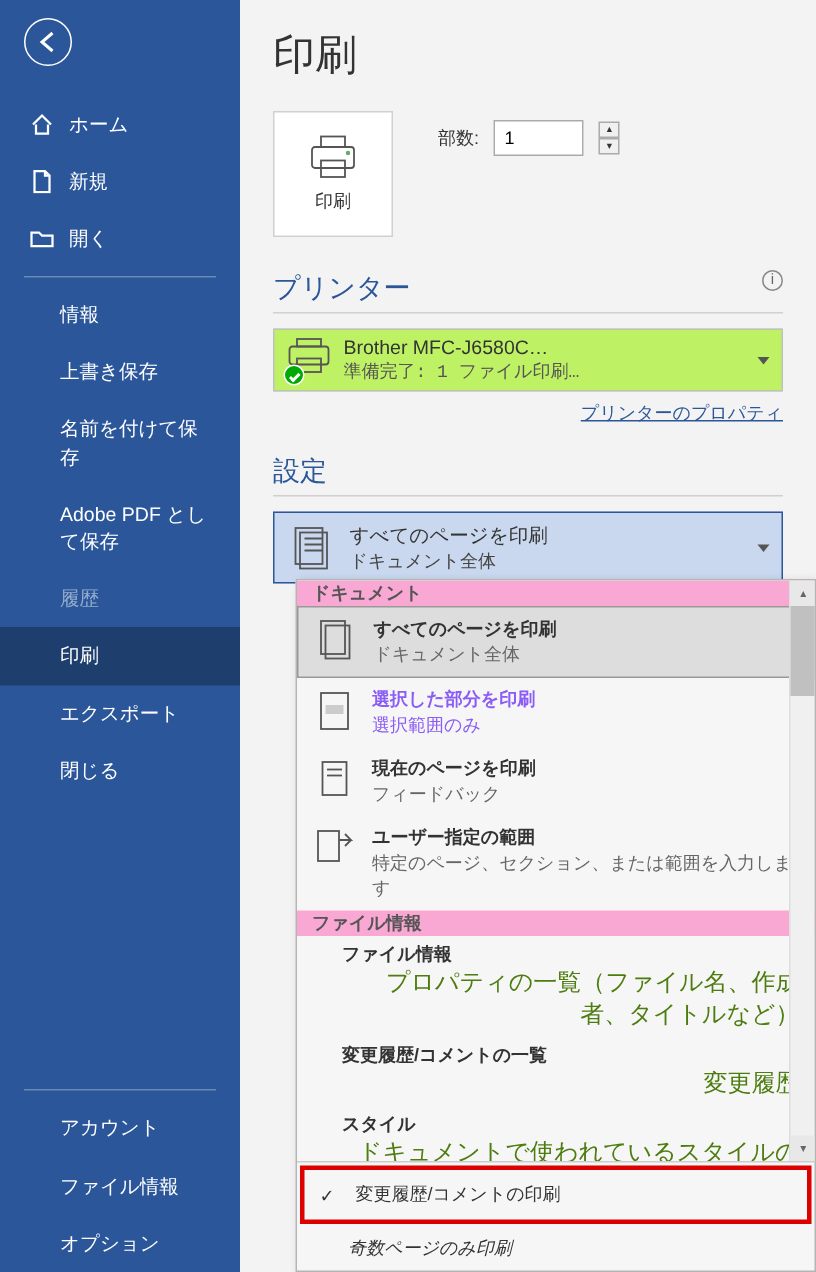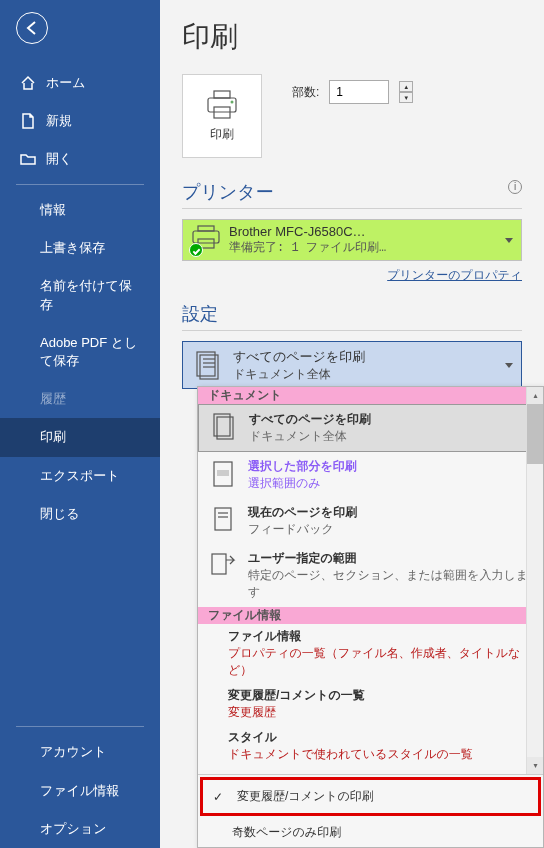--- a/index.html
+++ b/index.html
@@ -56,25 +56,25 @@
   .dd-scroll { flex: 1; overflow: hidden; position: relative; }
   .dd-group-header { background: #f9a8d4; padding: 0 10px; font-size: 12px; font-weight: bold; color: #555; }
   .dd-item { display: flex; align-items: flex-start; padding: 6px 10px; cursor: pointer; }
   .dd-item.sel { background: #ddd; border: 1px solid #999; }
   .dd-item .di-icon { width: 30px; height: 30px; margin-right: 10px; flex-shrink: 0; }
   .dd-item .di-text .l1 { font-size: 12px; font-weight: bold; }
   .dd-item .di-text .l2 { font-size: 12px; color: #666; }
   .dd-item.disabled .l1, .dd-item.disabled .l2 { color: #8b5cf6; }
   .dd-simple { padding: 4px 10px 4px 30px; cursor: pointer; }
   .dd-simple .l1 { font-size: 12px; font-weight: bold; }
-  .dd-simple .l2 { font-size: 12px; color: #b91c1c; }
+  .dd-simple .l2 { font-size: 16px; color: #4d7c0f; text-align: right; }
   .dd-footer { border-top: 1px solid #ccc; }
   .dd-check-row { display: flex; align-items: center; padding: 8px 10px; font-size: 12px; border: 3px solid #d00; margin: 2px; }
   .dd-check-row .chk { width: 12px; margin-right: 12px; color: #333; }
-  .dd-plain-row { padding: 6px 10px 6px 34px; font-size: 12px; cursor: pointer; }
+  .dd-plain-row { padding: 6px 10px 6px 34px; font-size: 12px; cursor: pointer; font-style: italic; }
   .scrollbar { position: absolute; right: 0; top: 0; bottom: 0; width: 17px; background: #f0f0f0; border-left: 1px solid #ddd; }
   .sb-btn { width: 17px; height: 17px; background: #e8e8e8; font-size: 8px; text-align: center; line-height: 17px; color: #666; cursor: pointer; }
   .sb-thumb { position: absolute; top: 17px; width: 17px; height: 60px; background: #c0c0c0; }
   .sb-btn.down { position: absolute; bottom: 0; }
   svg .stroke-dark { stroke: #555; fill: none; stroke-width: 1.2; }
 </style>
 </head>
 <body>
 
 <div class="root">

